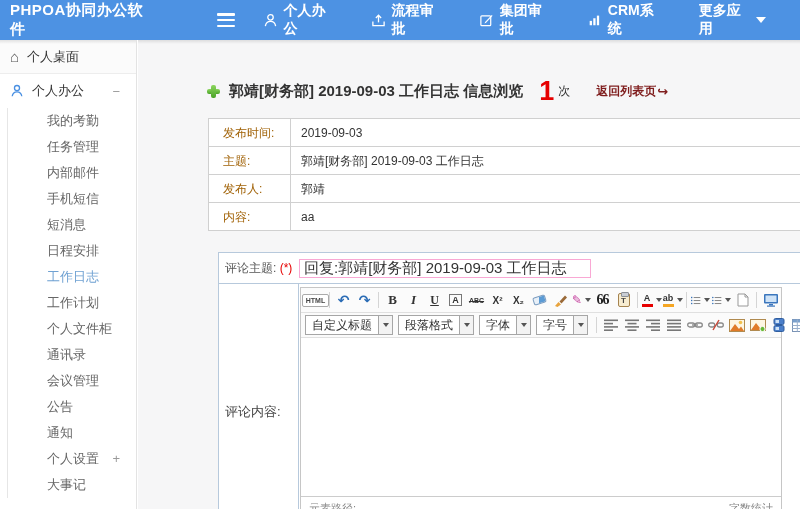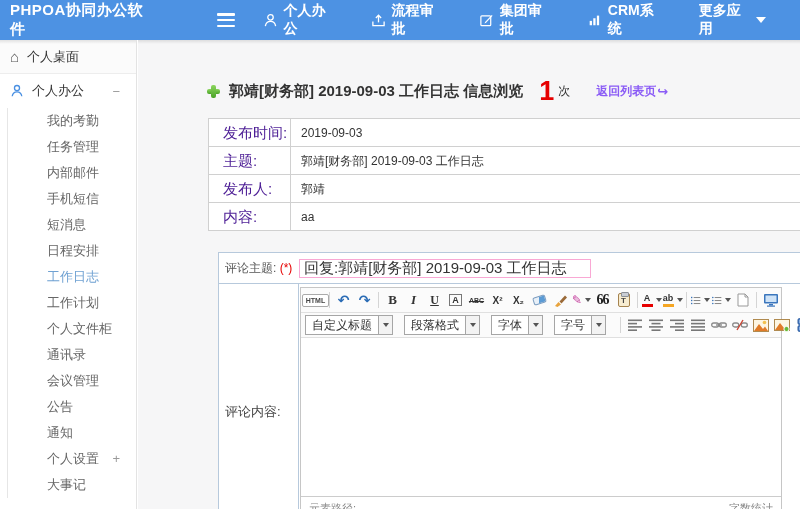--- a/index.html
+++ b/index.html
@@ -35,27 +35,27 @@
   .main::before { content:""; position:absolute; top:0; left:0; right:0; height:4px; background:linear-gradient(rgba(0,0,0,0.10),rgba(0,0,0,0)); z-index:1; }
 
   .page-header { position:absolute; left:69px; top:36px; height:30px; display:flex; align-items:center; }
   .i-plus { position:relative; width:13px; height:13px; }
   .i-plus::before, .i-plus::after { content:""; position:absolute; background:linear-gradient(#8cd65e,#4aa327); border-radius:2px; }
   .i-plus::before { left:0; top:4px; width:13px; height:5px; }
   .i-plus::after { left:4px; top:0; width:5px; height:13px; }
   .page-title { margin-left:9px; font-size:15px; font-weight:bold; color:#333; }
   .view-count { margin-left:16px; font-size:27px; font-weight:bold; color:#e60000; line-height:1; }
   .view-unit { margin-left:4px; font-size:12px; color:#333; }
-  .back-link { margin-left:26px; font-size:12px; font-weight:bold; color:#8b5cf6; cursor:pointer; display:flex; align-items:center;text-align:center; }
+  .back-link { margin-left:26px; font-size:12px; font-weight:bold; color:#7f1d1d; cursor:pointer; display:flex; align-items:center;text-align:center; }
   .back-link .arr { font-size:13px; margin-left:1px; font-weight:bold; }
 
   
   .info-table { position:absolute; left:70px; top:78px; right:-3px; background:#fff; border:1px solid #d0d0d0; border-bottom:none; }
   .it-row { display:flex; height:28px; border-bottom:1px solid #d0d0d0; background:#fff; }
-  .it-label { width:82px; border-right:1px solid #d0d0d0; padding-left:14px; line-height:28px; font-size:15px; color:#4c1d95; }
+  .it-label { width:82px; border-right:1px solid #d0d0d0; padding-left:14px; line-height:28px; font-size:12px; color:#a16207; }
   .it-value { flex:1; padding-left:10px; line-height:28px; font-size:12px; color:#333; }
 
   
   .comment-table { position:absolute; left:80px; top:212px; right:-3px; bottom:-40px; background:#fff; border:1px solid #b7c9dc; }
   .cm-subject { display:flex; align-items:center; height:31px; border-bottom:1px solid #b7c9dc; }
   .cm-label { width:80px; padding-left:6px; font-size:12px; color:#555; flex-shrink:0; }
   .req { color:#e60000; }
   .cm-input { width:292px; height:19px; border:1px solid #f9a8d4; font-size:15px; padding:0 4px; color:#333; font-family:inherit; }
   .cm-content { display:flex; }
   .cc-label { width:80px; border-right:1px solid #b7c9dc; padding-left:6px; font-size:13px; color:#444; display:flex; align-items:center; height:256px; flex-shrink:0; }
@@ -78,21 +78,21 @@
   .g-pen { font-size:12px; color:#c3399b; line-height:1; }
   .i-eraser { width:13px; height:8px; border-radius:2px; transform:rotate(-18deg); background:linear-gradient(110deg,#e8f0f8 45%,#5b9bd5 45%); border:1px solid #7a9cc0; }
   .i-clip { width:12px; height:14px; border:1px solid #a5834f; background:#f7ecd0; border-radius:2px; position:relative; font-size:8px; font-weight:bold; color:#444; display:flex; align-items:center; justify-content:center; }
   .i-clip::before { content:""; position:absolute; top:-2px; left:2px; width:6px; height:3px; background:#c9cdd4; border:1px solid #8b8f96; border-radius:1px; }
   .stack { display:flex; flex-direction:column; align-items:center; line-height:1; }
   .stack .lt { font-size:9px; font-weight:bold; color:#333; }
   .stack .bar { width:11px; height:3px; margin-top:1px; }
   .bar-red { background:#e60000; }
   .bar-org { background:#f5a623; }
   .caret { width:0; height:0; border-left:3px solid transparent; border-right:3px solid transparent; border-top:4px solid #555; margin-left:3px; }
-  .tb-select { display:inline-flex; height:20px; border:1px solid #a6a6a6; background:#fff; margin-right:11px; cursor:pointer; }
+  .tb-select { display:inline-flex; height:20px; border:1px solid #a6a6a6; background:#fff; margin-right:5px; cursor:pointer; }
   .tb-select .txt { padding:0 6px; font-size:12px; color:#333; line-height:18px; white-space:nowrap; }
   .tb-select .arrbox { width:14px; border-left:1px solid #a6a6a6; display:flex; align-items:center; justify-content:center; background:#f3f3f3; }
   .edit-area { height:158px; background:#fff; }
   .edit-status { height:24px; border-top:1px solid #ccc; display:flex; justify-content:space-between; padding:4px 8px 0; font-size:11px; color:#888; background:#fff; }
 </style>
 </head>
 <body>
 
 <div class="screen">
 

